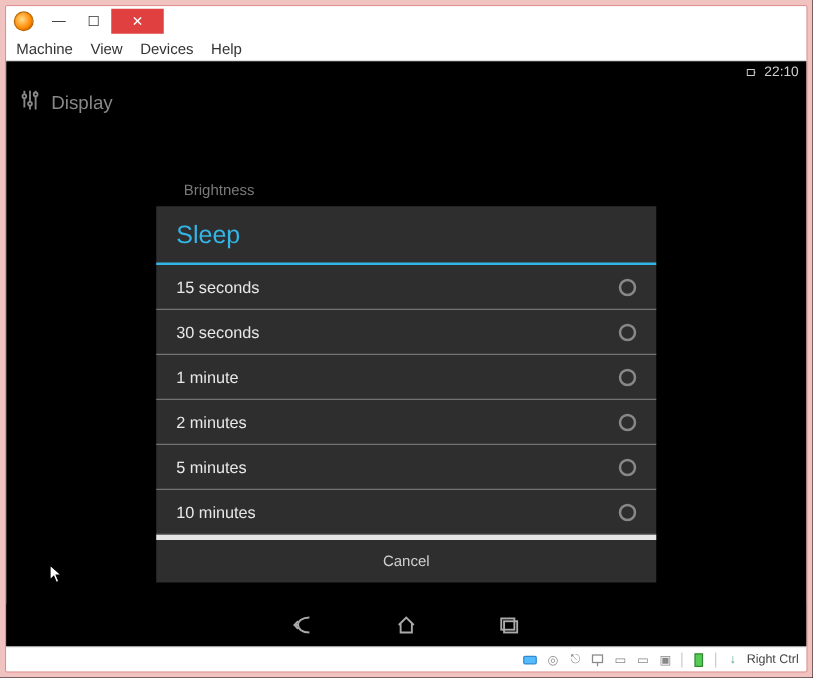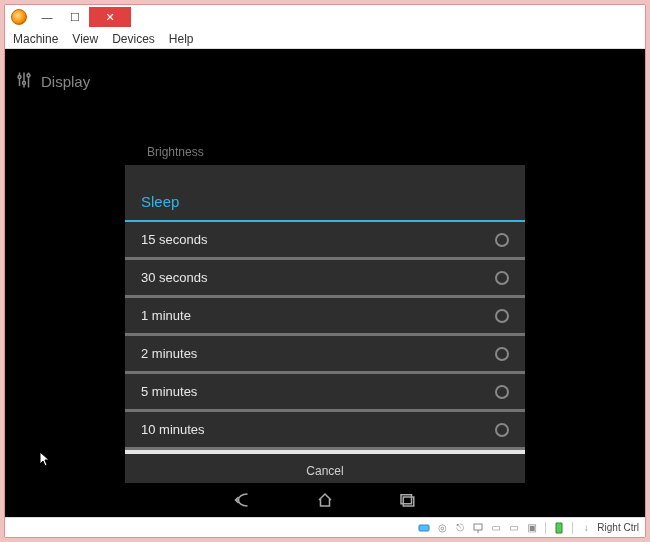--- a/index.html
+++ b/index.html
@@ -25,23 +25,23 @@
 
   
   .settings-header { position:absolute; top:22px; left:10px; display:flex; align-items:center; gap:8px; color:#888; font-size:15px; }
   .sliders-icon svg { width:18px; height:18px; }
 
   
   .brightness { position:absolute; top:96px; left:142px; color:#7a7a7a; font-size:12px; }
 
   
   .dialog { position:absolute; top:116px; left:120px; width:400px; background:#2e2e2e; box-shadow:0 4px 12px rgba(0,0,0,.8); }
-  .dialog-title { color:#33b5e5; font-size:15px; padding:28px 16px 10px; }
+  .dialog-title { color:#33b5e5; font-size:20px; padding:12px 16px 10px; }
   .dialog-sep { height:2px; background:#33b5e5; }
-  .opt { display:flex; align-items:center; justify-content:space-between; padding:10px 16px; border-bottom:3px solid #737373; color:#e8e8e8; font-size:13px; }
+  .opt { display:flex; align-items:center; justify-content:space-between; padding:10px 16px; border-bottom:1px solid #737373; color:#e8e8e8; font-size:13px; }
   .opt:last-of-type { border-bottom:none; }
   .radio { width:14px; height:14px; border:2px solid #888; border-radius:50%; display:flex; align-items:center; justify-content:center; }
   .radio.checked { border-color:#33b5e5; }
   .radio.checked::after { content:""; width:6px; height:6px; background:#33b5e5; border-radius:50%; }
   .dialog-actions { border-top:4px solid #e5e5e5; text-align:center; padding:10px 0; color:#d0d0d0; font-size:12px; }
 
   
   .navbar { position:absolute; bottom:0; left:0; right:0; height:34px; background:#000; display:flex; align-items:center; justify-content:center; gap:60px; }
   .nav-icon { width:22px; height:18px; color:#aaa; }
 
@@ -71,20 +71,27 @@
 
   <div class="vb-menu">
     <span>Machine</span>
     <span>View</span>
     <span>Devices</span>
     <span>Help</span>
   </div>
 
   <div class="vm">
 
+    <div class="statusbar">
+      <svg class="small-icon" viewBox="0 0 10 10">
+          <rect x="1" y="2" width="7" height="6" fill="none" stroke="#cfcfcf" stroke-width="1"></rect>
+          <rect x="8" y="4" width="1" height="2" fill="#cfcfcf"></rect>
+        </svg>
+      <span>22:10</span>
+    </div>
 
     <div class="settings-header">
       <span class="sliders-icon">
         <svg viewBox="0 0 24 24" fill="none" stroke="#888" stroke-width="2">
           <circle cx="6" cy="8" r="2"></circle>
             <line x1="6" y1="10" x2="6" y2="20"></line>
             <line x1="6" y1="2" x2="6" y2="6"></line>
           <circle cx="12" cy="16" r="2"></circle>
             <line x1="12" y1="2" x2="12" y2="14"></line>
             <line x1="12" y1="18" x2="12" y2="22"></line>

